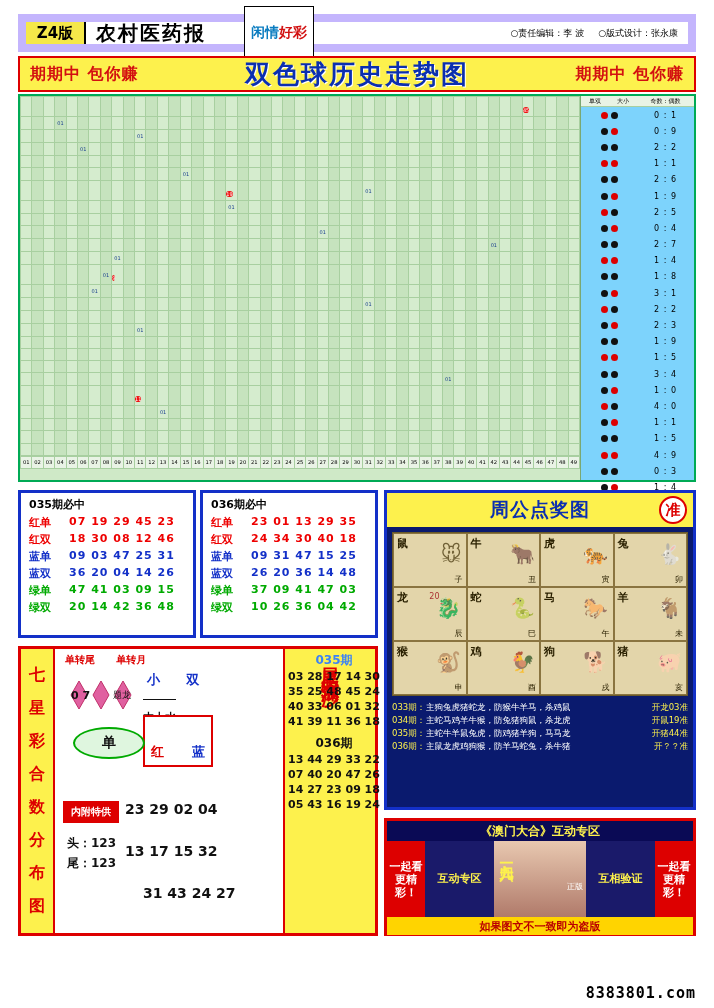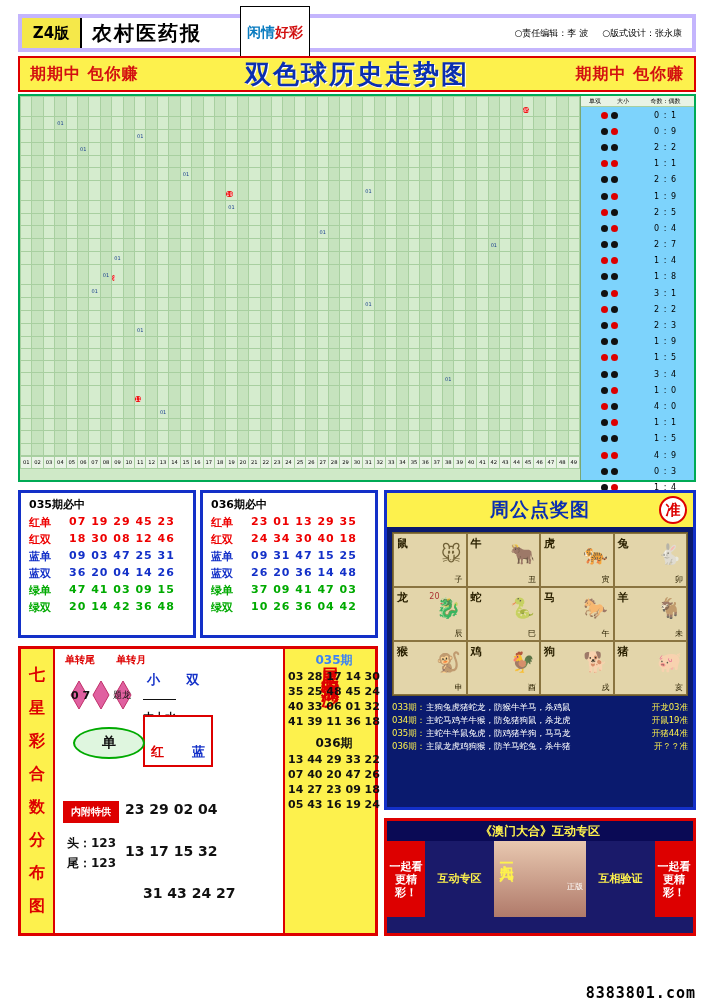--- a/index.html
+++ b/index.html
@@ -8,21 +8,21 @@
     width:714px; height:1008px;
     background:#ffffff;
     font-family:"DejaVu Sans", sans-serif;
     position:relative;
     overflow:hidden;
   }
   .page { position:relative; width:714px; height:1008px; background:#fff; }
 
   
   .header { position:absolute; left:18px; top:14px; width:678px; height:38px;
-            border:4px solid #c4b5fd; background:#fff; display:flex; align-items:center; }
+            border:8px solid #c4b5fd; background:#fff; display:flex; align-items:center; }
   .hdr-z4 { width:60px; height:100%; background:#f5e84a; border-right:2px solid #000;
             display:flex; align-items:center; justify-content:center;
             font-weight:bold; font-size:15px; color:#000; }
   .hdr-title { padding-left:10px; font-size:20px; font-weight:bold; letter-spacing:2px; color:#000; }
   .hdr-badge { margin-left:38px; border:1px solid #000; background:#fff; padding:17px 6px;
                font-size:14px; font-weight:bold; }
   .hdr-badge .b1 { color:#0a7cc0; }
   .hdr-badge .b2 { color:#d21212; }
   .hdr-right { margin-left:auto; padding-right:10px; font-size:9px; color:#000; display:flex; gap:14px; }
 
@@ -2011,17 +2011,18 @@
         <div class="ad-txtcol">互动专区</div>
         <div class="ad-pic">
           <div style="position:absolute;left:0;top:0;width:100%;height:100%;background:linear-gradient(180deg,#e8c8b0,#b07a6a);"></div>
           <div style="position:absolute;left:4px;top:14px;color:#fdf14d;font-size:14px;font-weight:bold;writing-mode:vertical-rl;">六九归一</div>
           <div style="position:absolute;right:3px;top:40px;color:#fff;font-size:8px;">正版</div>
         </div>
         <div class="ad-txtcol">互相验证</div>
       </div>
       <div class="ad-side">一起看 更精彩！</div>
     </div>
+    <div class="ad-foot">如果图文不一致即为盗版</div>
   </div>
 
   <div class="barcode">8383801.com</div>
 
 </div>
 
 </body></html>

